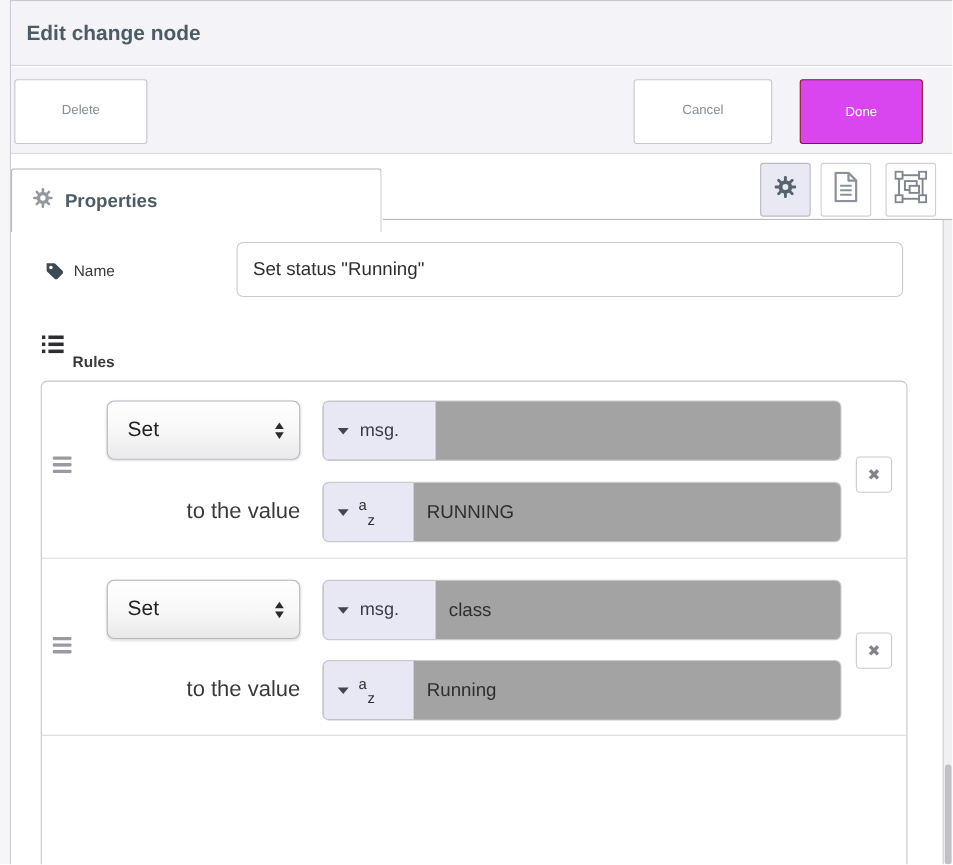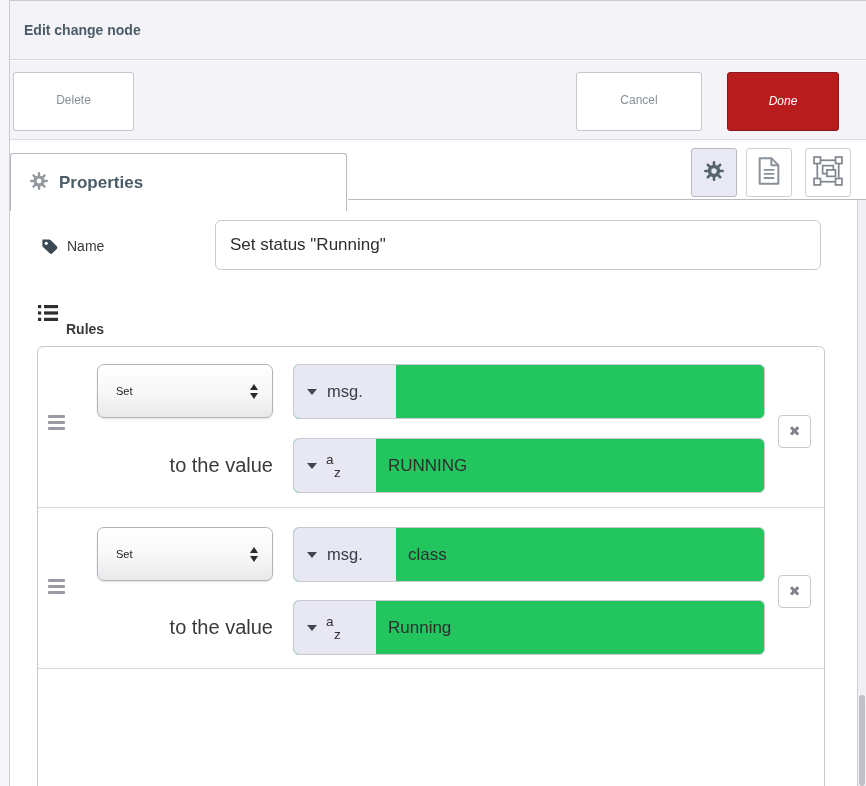--- a/index.html
+++ b/index.html
@@ -8,29 +8,29 @@
     font-family:"Liberation Sans","DejaVu Sans",sans-serif;
     -webkit-font-smoothing:antialiased;
   }
   .abs{position:absolute;box-sizing:border-box;}
 
   
   .canvas-strip{left:0;top:0;width:10px;height:786px;background:#f6f6f9;border-right:1px solid #cbcbd2;}
 
   
   .header{left:10px;top:0;width:856px;height:60px;background:#f3f3f8;border-top:1px solid #c9c9d0;border-bottom:1px solid #d6d6de;}
-  .header-title{position:absolute;left:14px;top:0;line-height:59px;font-size:14px;font-weight:bold;color:#4c5c66;}
+  .header-title{position:absolute;left:14px;top:0;line-height:59px;font-size:19px;font-weight:bold;color:#4c5c66;}
 
   
   .toolbar{left:10px;top:61px;width:856px;height:79px;background:#f3f3f8;border-bottom:1px solid #dcdce3;}
   .btn{position:absolute;border-radius:3px;font-size:12px;text-align:center;cursor:pointer;}
   .btn-secondary{background:#fff;border:1px solid #c6c6cc;color:#878f96;}
   .btn-delete{left:3px;top:11px;width:119px;height:57px;line-height:55px;}
   .btn-cancel{left:566px;top:11px;width:124px;height:57px;line-height:55px;}
-  .btn-done{left:717px;top:11px;width:110px;height:57px;line-height:57px;background:#b91c1c;border:1px solid #8c1722;color:#fff;font-style:italic;}
+  .btn-done{left:717px;top:11px;width:110px;height:57px;line-height:57px;background:#d946ef;border:1px solid #8c1722;color:#fff;}
 
   
   .tabbar-bg{left:10px;top:141px;width:856px;height:59px;background:#fff;}
   .tabbar-border{left:348px;top:199px;width:518px;height:1px;background:#b9b9c1;}
   .tab{left:10px;top:153px;width:337px;height:58px;background:#fff;border:1px solid #b9b9c1;border-bottom:none;border-radius:3px 3px 0 0;display:flex;align-items:center;gap:11px;padding-left:19px;}
   .tab-label{font-size:17px;font-weight:bold;color:#4c5c66;}
   .icon-btn{position:absolute;top:148px;width:46px;height:49px;border-radius:3px;display:flex;align-items:center;justify-content:center;cursor:pointer;}
   .icon-btn.active{background:#e9e9f4;border:1px solid #b9b9c1;}
   .icon-btn.idle{background:#fff;border:1px solid #cfcfd6;}
   .icon-btn-1{left:691px;} .icon-btn-2{left:746px;} .icon-btn-3{left:805px;}
@@ -48,26 +48,26 @@
   .divider-1{top:507px;} .divider-2{top:668px;}
 
   .drag-handle{width:17px;cursor:grab;}
   .drag-handle span{display:block;width:17px;height:3px;background:#9a9aa2;margin-bottom:3px;border-radius:1px;}
   .handle-1{left:48px;top:415px;} .handle-2{left:48px;top:579px;}
 
   .action-select{width:176px;height:54px;border:1px solid #b3b3bb;border-radius:7px;
     background:linear-gradient(180deg,#ffffff 0%,#f7f7f8 55%,#e9e9eb 100%);
     box-shadow:0 1px 2px rgba(0,0,0,0.12);display:flex;align-items:center;cursor:pointer;}
   .select-1{left:97px;top:364px;} .select-2{left:97px;top:527px;}
-  .action-select .sel-text{flex:1;padding-left:18px;font-size:11px;color:#222;}
+  .action-select .sel-text{flex:1;padding-left:18px;font-size:19px;color:#222;}
   .sel-arrows{margin-right:14px;display:flex;flex-direction:column;align-items:center;gap:3px;}
   .tri-up{width:0;height:0;border-left:4.5px solid transparent;border-right:4.5px solid transparent;border-bottom:6px solid #2b2b2b;}
   .tri-down{width:0;height:0;border-left:4.5px solid transparent;border-right:4.5px solid transparent;border-top:6px solid #2b2b2b;}
 
-  .typed-input{width:472px;height:55px;border:1px solid #c9c9cf;border-radius:6px;background:#22c55e;display:flex;overflow:hidden;}
+  .typed-input{width:472px;height:55px;border:1px solid #c9c9cf;border-radius:6px;background:#a3a3a3;display:flex;overflow:hidden;}
   .prop-1{left:293px;top:364px;} .val-1{left:293px;top:438px;}
   .prop-2{left:293px;top:527px;} .val-2{left:293px;top:600px;}
   .type-btn{background:#e8e8f4;display:flex;align-items:center;cursor:pointer;flex:none;}
   .type-btn.prefix{width:89px;gap:10px;padding-left:13px;}
   .type-btn.str{width:69px;gap:9px;padding-left:13px;}
   .caret{width:0;height:0;border-left:5px solid transparent;border-right:5px solid transparent;border-top:6px solid #44444c;}
   .prefix-text{font-size:16.5px;color:#3c3c44;}
   .az{position:relative;width:16px;height:28px;font-size:13.5px;color:#2f2f33;}
   .az .a{position:absolute;top:0;left:0;} .az .z{position:absolute;bottom:0;left:8px;}
   .typed-input input{flex:1;border:none;outline:none;background:transparent;font-size:17px;color:#2e2e30;padding:0 12px;font-family:inherit;min-width:0;}

